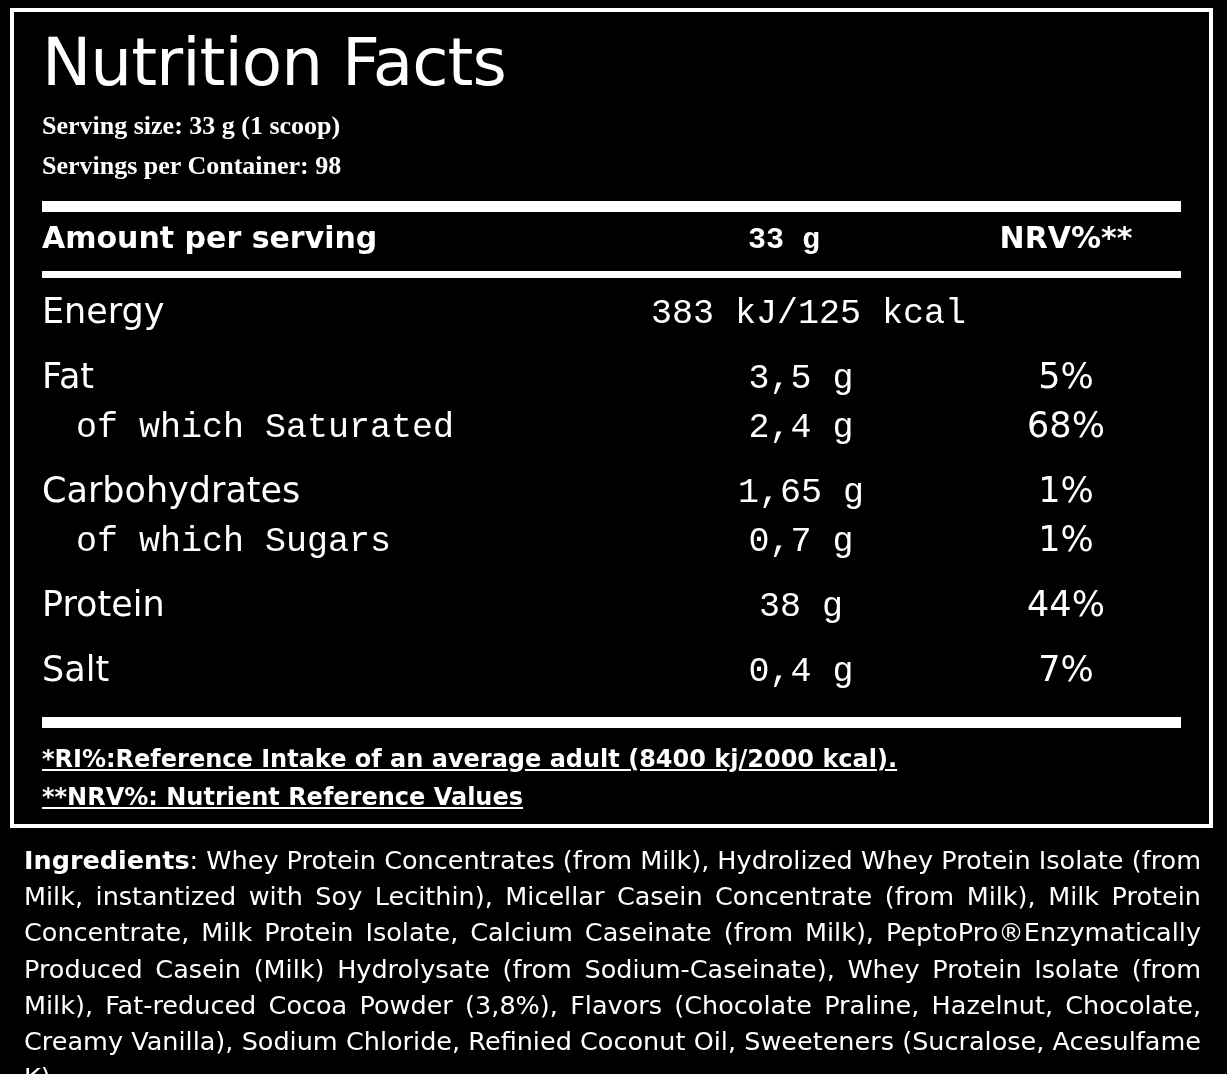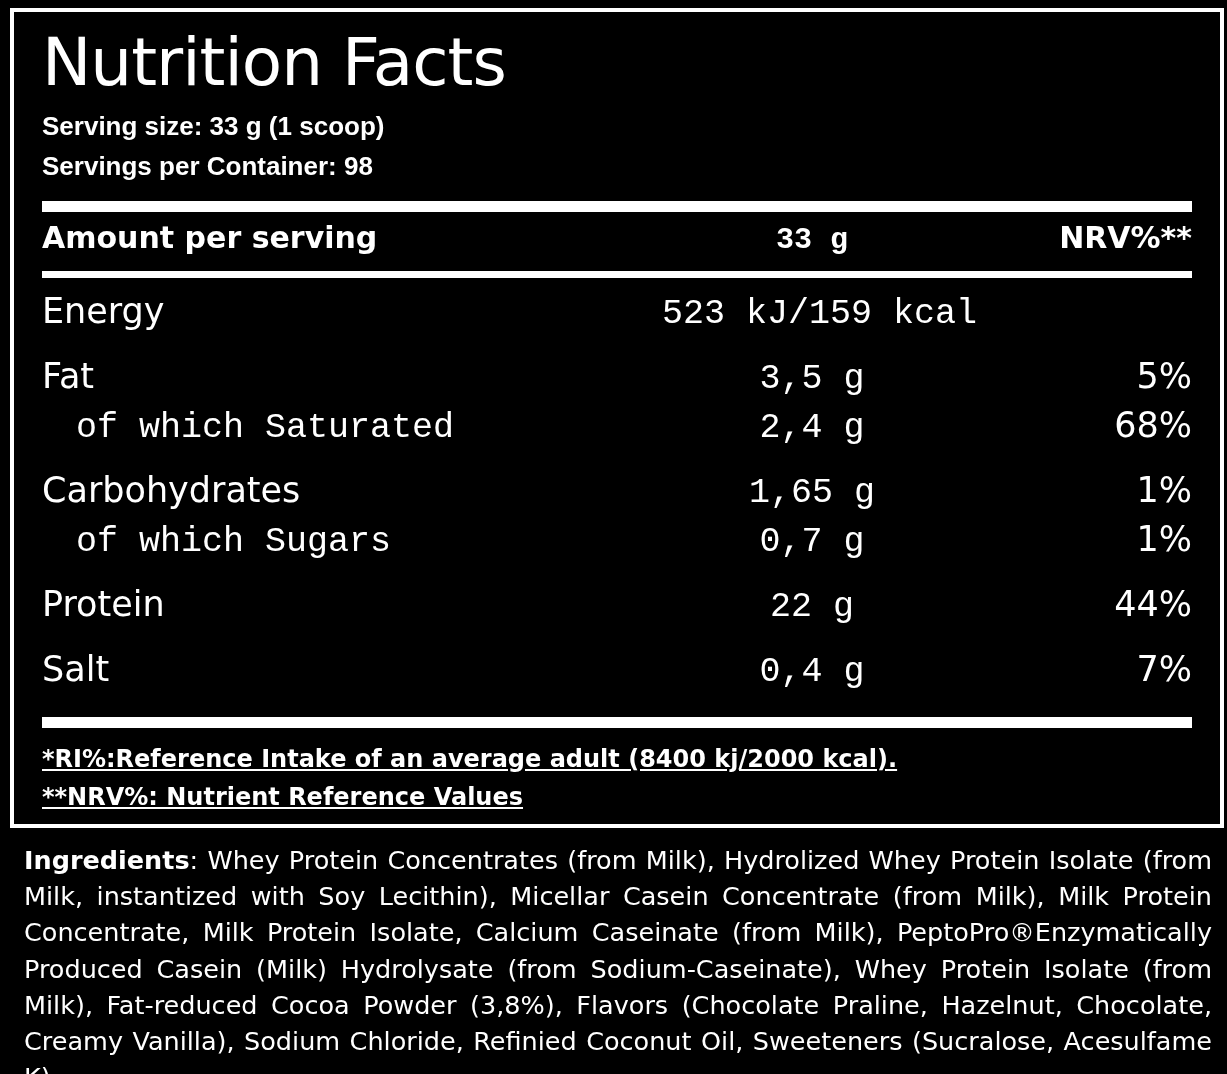--- a/index.html
+++ b/index.html
@@ -13,42 +13,42 @@
     font-family: "DejaVu Sans", sans-serif;
     color: #ffffff;
     overflow: hidden;
   }
   .label {
     position: relative;
     width: 1227px;
     height: 1074px;
     background: #000000;
     box-sizing: border-box;
-    padding: 8px 3px 8px 10px;
+    padding: 8px 14px 8px 10px;
   }
   .panel {
     border: 4px solid #ffffff;
     box-sizing: border-box;
     padding: 14px 24px 18px 24px;
     height: 820px;
   }
   .title {
     font-size: 66px;
     font-weight: 400;
     letter-spacing: -1px;
     line-height: 1.0;
     margin: 4px 0 10px 4px;
     font-family: "DejaVu Sans", sans-serif;
   }
   .serving-line {
     font-size: 26px;
     font-weight: bold;
     line-height: 1.55;
     margin-left: 4px;
-    font-family: Liberation Sans, sans-serif;
+    font-family: Liberation Serif, serif;
   }
   .rule-thick {
     height: 11px;
     background: #ffffff;
     margin: 14px 4px 0 4px;
   }
   .rule-med {
     height: 7px;
     background: #ffffff;
     margin: 8px 4px 0 4px;
@@ -69,28 +69,29 @@
     white-space: nowrap;
   }
   .row .amt {
     width: 300px;
     text-align: center;
     white-space: nowrap;
     font-family: Liberation Mono, monospace;
   }
   .row .nrv {
     width: 230px;
-    text-align: right;
+    text-align: center;
     white-space: nowrap;
   }
   .header-row {
     font-size: 30px;
     font-weight: bold;
     padding-top: 8px;
     padding-bottom: 6px;
+    gap: 17px;
   }
   .data-row {
     font-size: 35px;
     font-weight: 400;
   }
   .data-row.indent .name {
     padding-left: 34px;
     font-family: Liberation Mono, monospace;
   }
   .gap-sm { height: 10px; }
@@ -135,21 +136,21 @@
       <div class="amt">33 g</div>
       <div class="nrv">NRV%**</div>
     </div>
 
     <div class="rule-med"></div>
 
     <div class="gap-sm"></div>
 
     <div class="row data-row">
       <div class="name">Energy</div>
-      <div class="amt">523 kJ/159 kcal</div>
+      <div class="amt">383 kJ/125 kcal</div>
       <div class="nrv"></div>
     </div>
 
     <div class="gap-md"></div>
 
     <div class="row data-row">
       <div class="name">Fat</div>
       <div class="amt">3,5 g</div>
       <div class="nrv">5%</div>
     </div>
@@ -171,21 +172,21 @@
     <div class="row data-row indent">
       <div class="name">of which Sugars</div>
       <div class="amt">0,7 g</div>
       <div class="nrv">1%</div>
     </div>
 
     <div class="gap-md"></div>
 
     <div class="row data-row">
       <div class="name">Protein</div>
-      <div class="amt">22 g</div>
+      <div class="amt">38 g</div>
       <div class="nrv">44%</div>
     </div>
 
     <div class="gap-md"></div>
 
     <div class="row data-row">
       <div class="name">Salt</div>
       <div class="amt">0,4 g</div>
       <div class="nrv">7%</div>
     </div>

